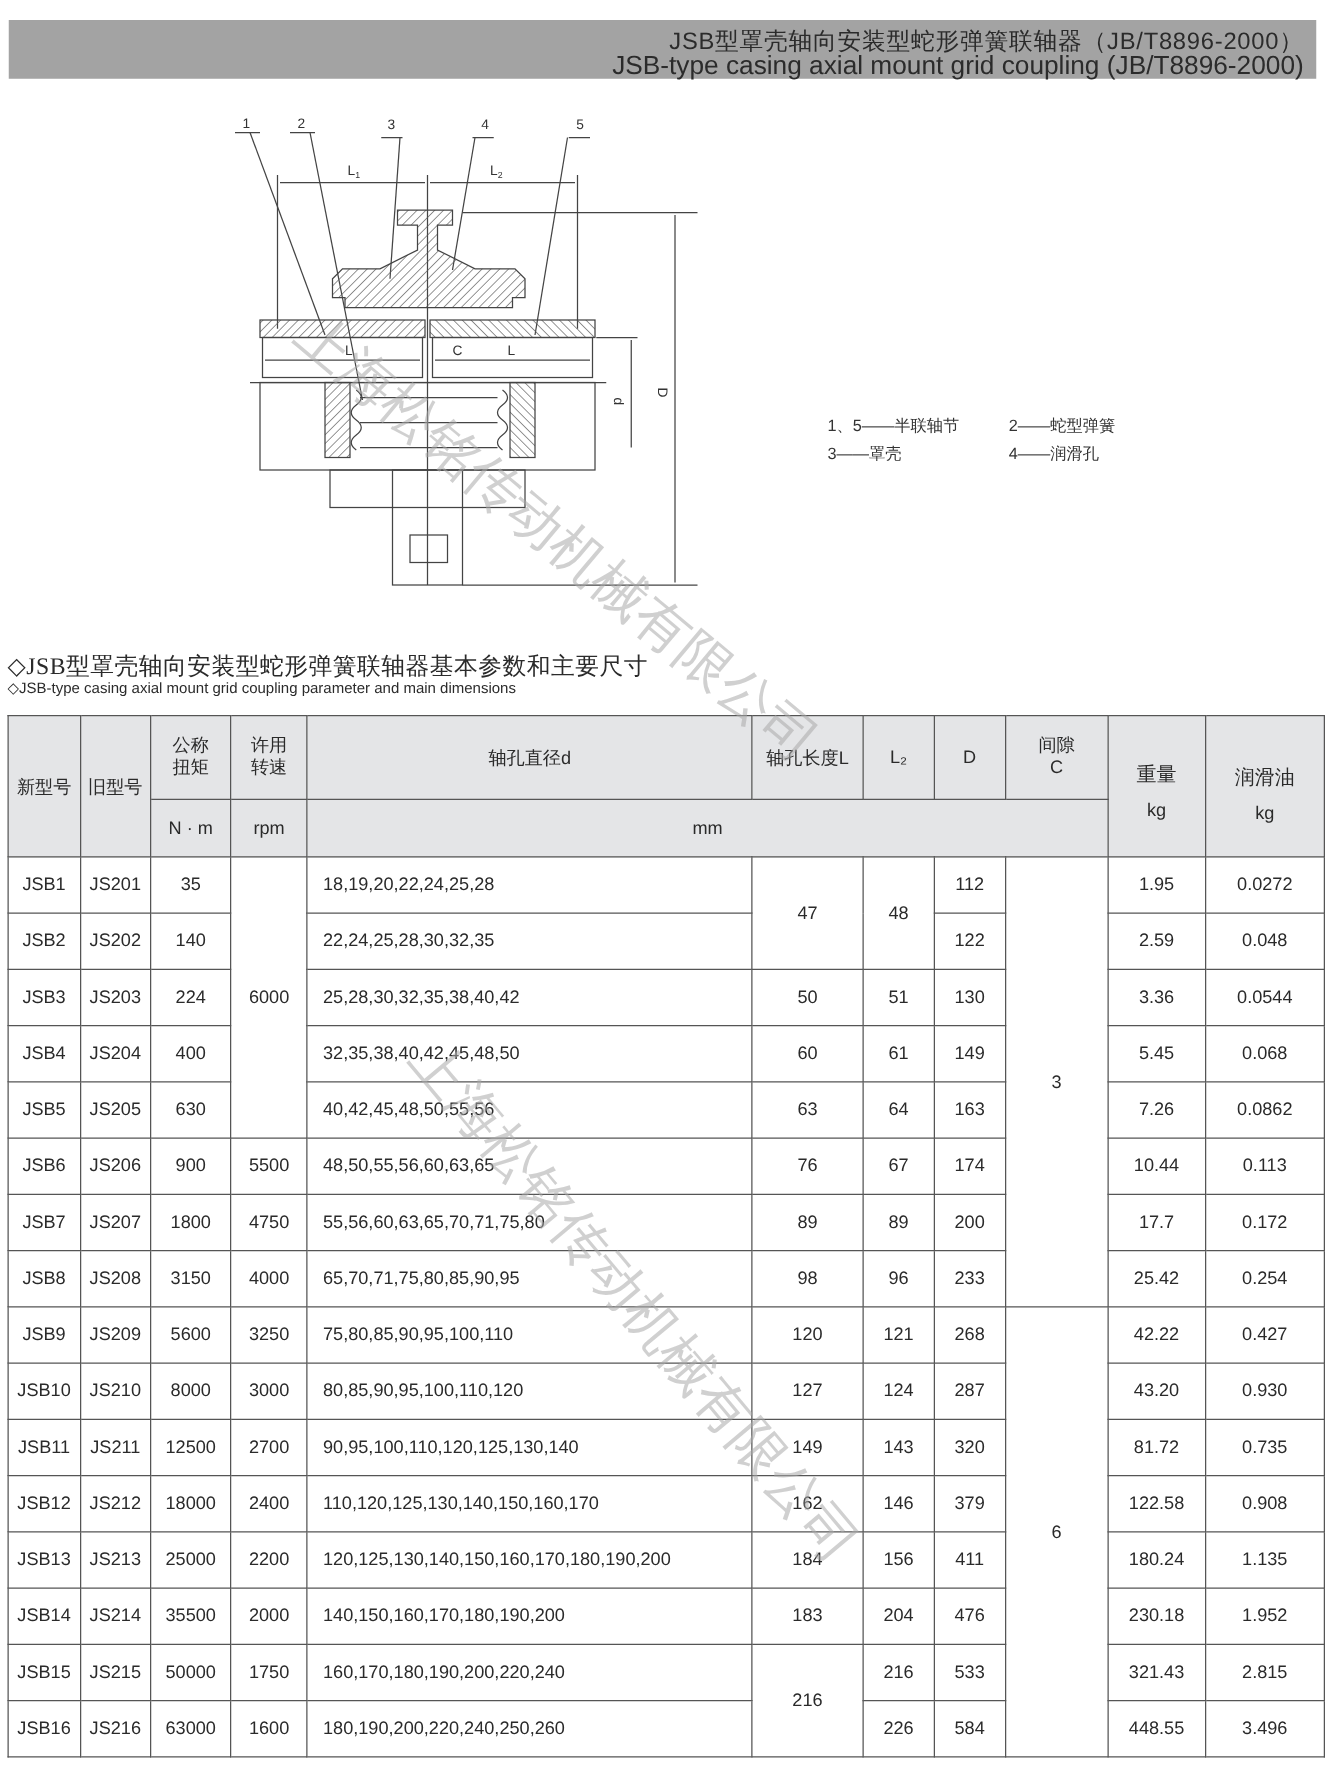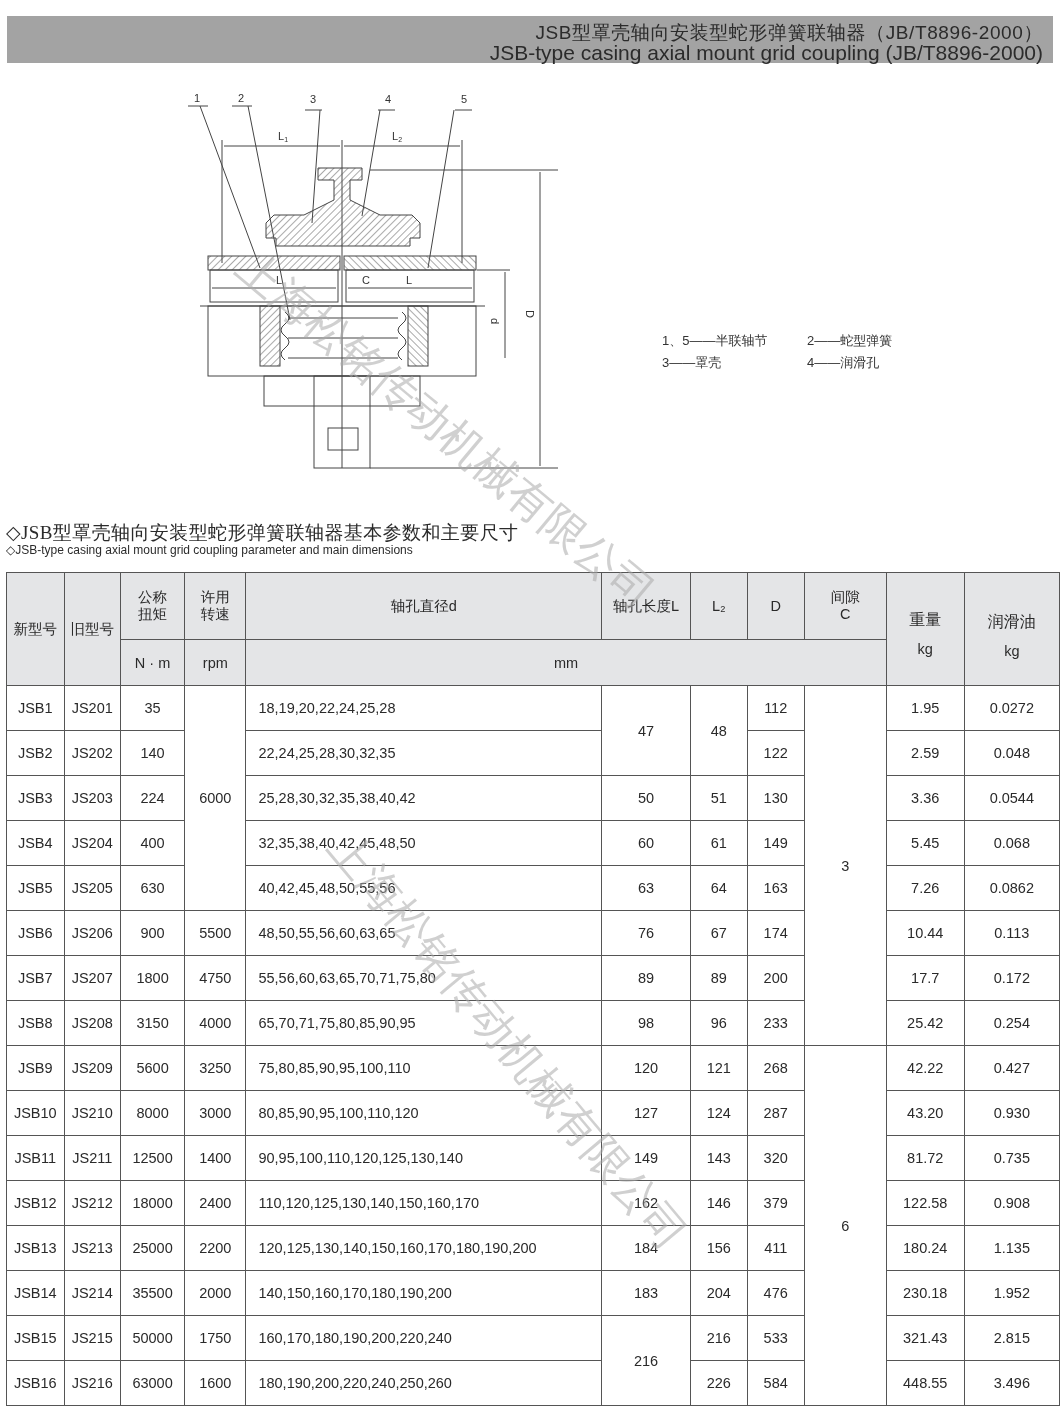--- a/index.html
+++ b/index.html
@@ -272,21 +272,21 @@
         <td>127</td>
         <td>124</td>
         <td>287</td>
         <td>43.20</td>
         <td>0.930</td>
       </tr>
       <tr>
         <td>JSB11</td>
         <td>JS211</td>
         <td>12500</td>
-        <td>1400</td>
+        <td>2700</td>
         <td class="left">90,95,100,110,120,125,130,140</td>
         <td>149</td>
         <td>143</td>
         <td>320</td>
         <td>81.72</td>
         <td>0.735</td>
       </tr>
       <tr>
         <td>JSB12</td>
         <td>JS212</td>

